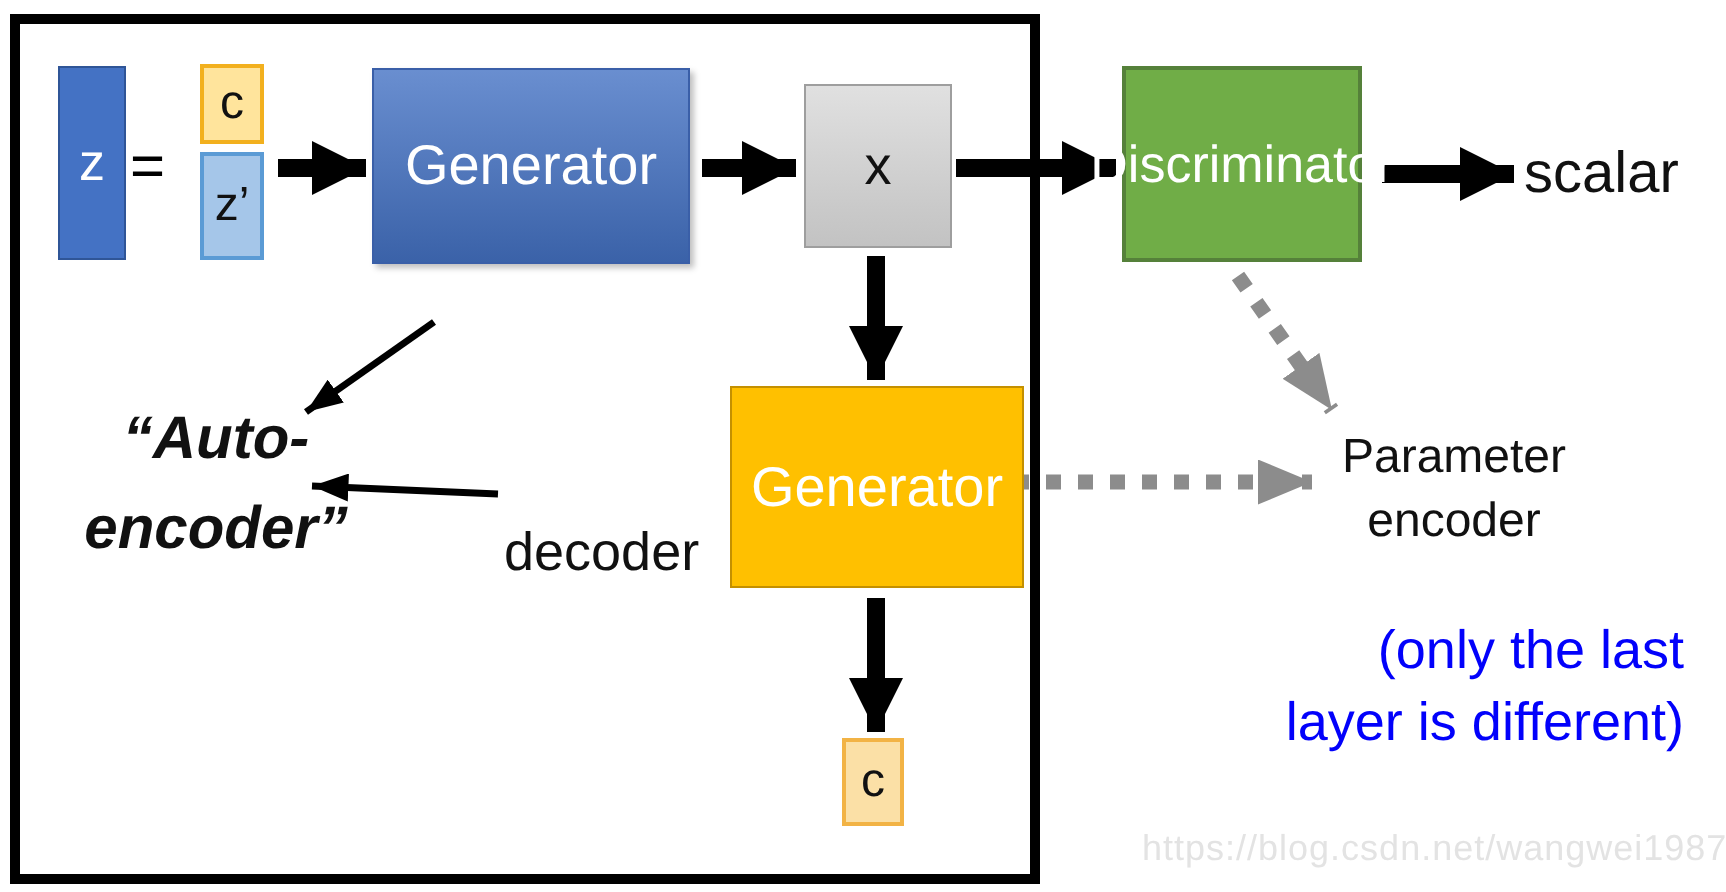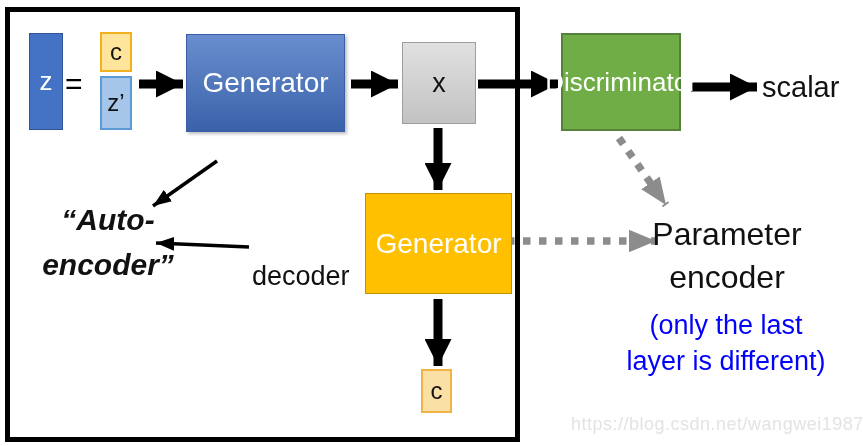--- a/index.html
+++ b/index.html
@@ -37,22 +37,22 @@
   .c-bottom{left:421px;top:369px;width:31px;height:44px;
     background:#FBE0A6;border:2px solid #F2B345;font-size:24px;}
   .label{position:absolute;white-space:nowrap;}
   .scalar{left:762px;top:71px;font-size:29px;}
   .encoder{left:221px;top:141px;font-size:27px;}
   .decoder{left:252px;top:234px;font-size:27px;margin-top:27px;}
   .autoencoder{left:24px;top:197px;width:168px;text-align:center;
     font-size:30px;font-weight:bold;font-style:italic;line-height:1.5;white-space:nowrap;}
   .autoencoder span{text-decoration-thickness:2px;text-underline-offset:6px;}
   .predict{left:149px;top:341px;font-size:27px;line-height:1.4;}
-  .param{left:642px;top:213px;width:170px;text-align:center;font-size:32px;line-height:1.35;}
-  .note{left:610px;top:307px;width:232px;text-align:center;
+  .param{left:642px;top:213px;width:170px;text-align:center;font-size:24px;line-height:1.35;}
+  .note{left:610px;top:307px;width:232px;text-align:right;
     font-size:27px;line-height:1.35;color:var(--note_blue);}
   .watermark{left:571px;top:414px;font-size:18px;color:var(--watermark_gray);letter-spacing:.5px;}
   svg.arrows{position:absolute;left:0;top:0;pointer-events:none;}
   .ln-black{stroke:#000;stroke-width:9;fill:none;}
   .ln-thin{stroke:#000;stroke-width:3.5;fill:none;}
   .ln-dash{stroke:var(--dash_gray);stroke-width:7.5;stroke-dasharray:7.5 8.5;fill:none;}
   .mk-black{fill:#000;}
   .mk-gray{fill:var(--dash_gray);}
 </style>
 </head>

